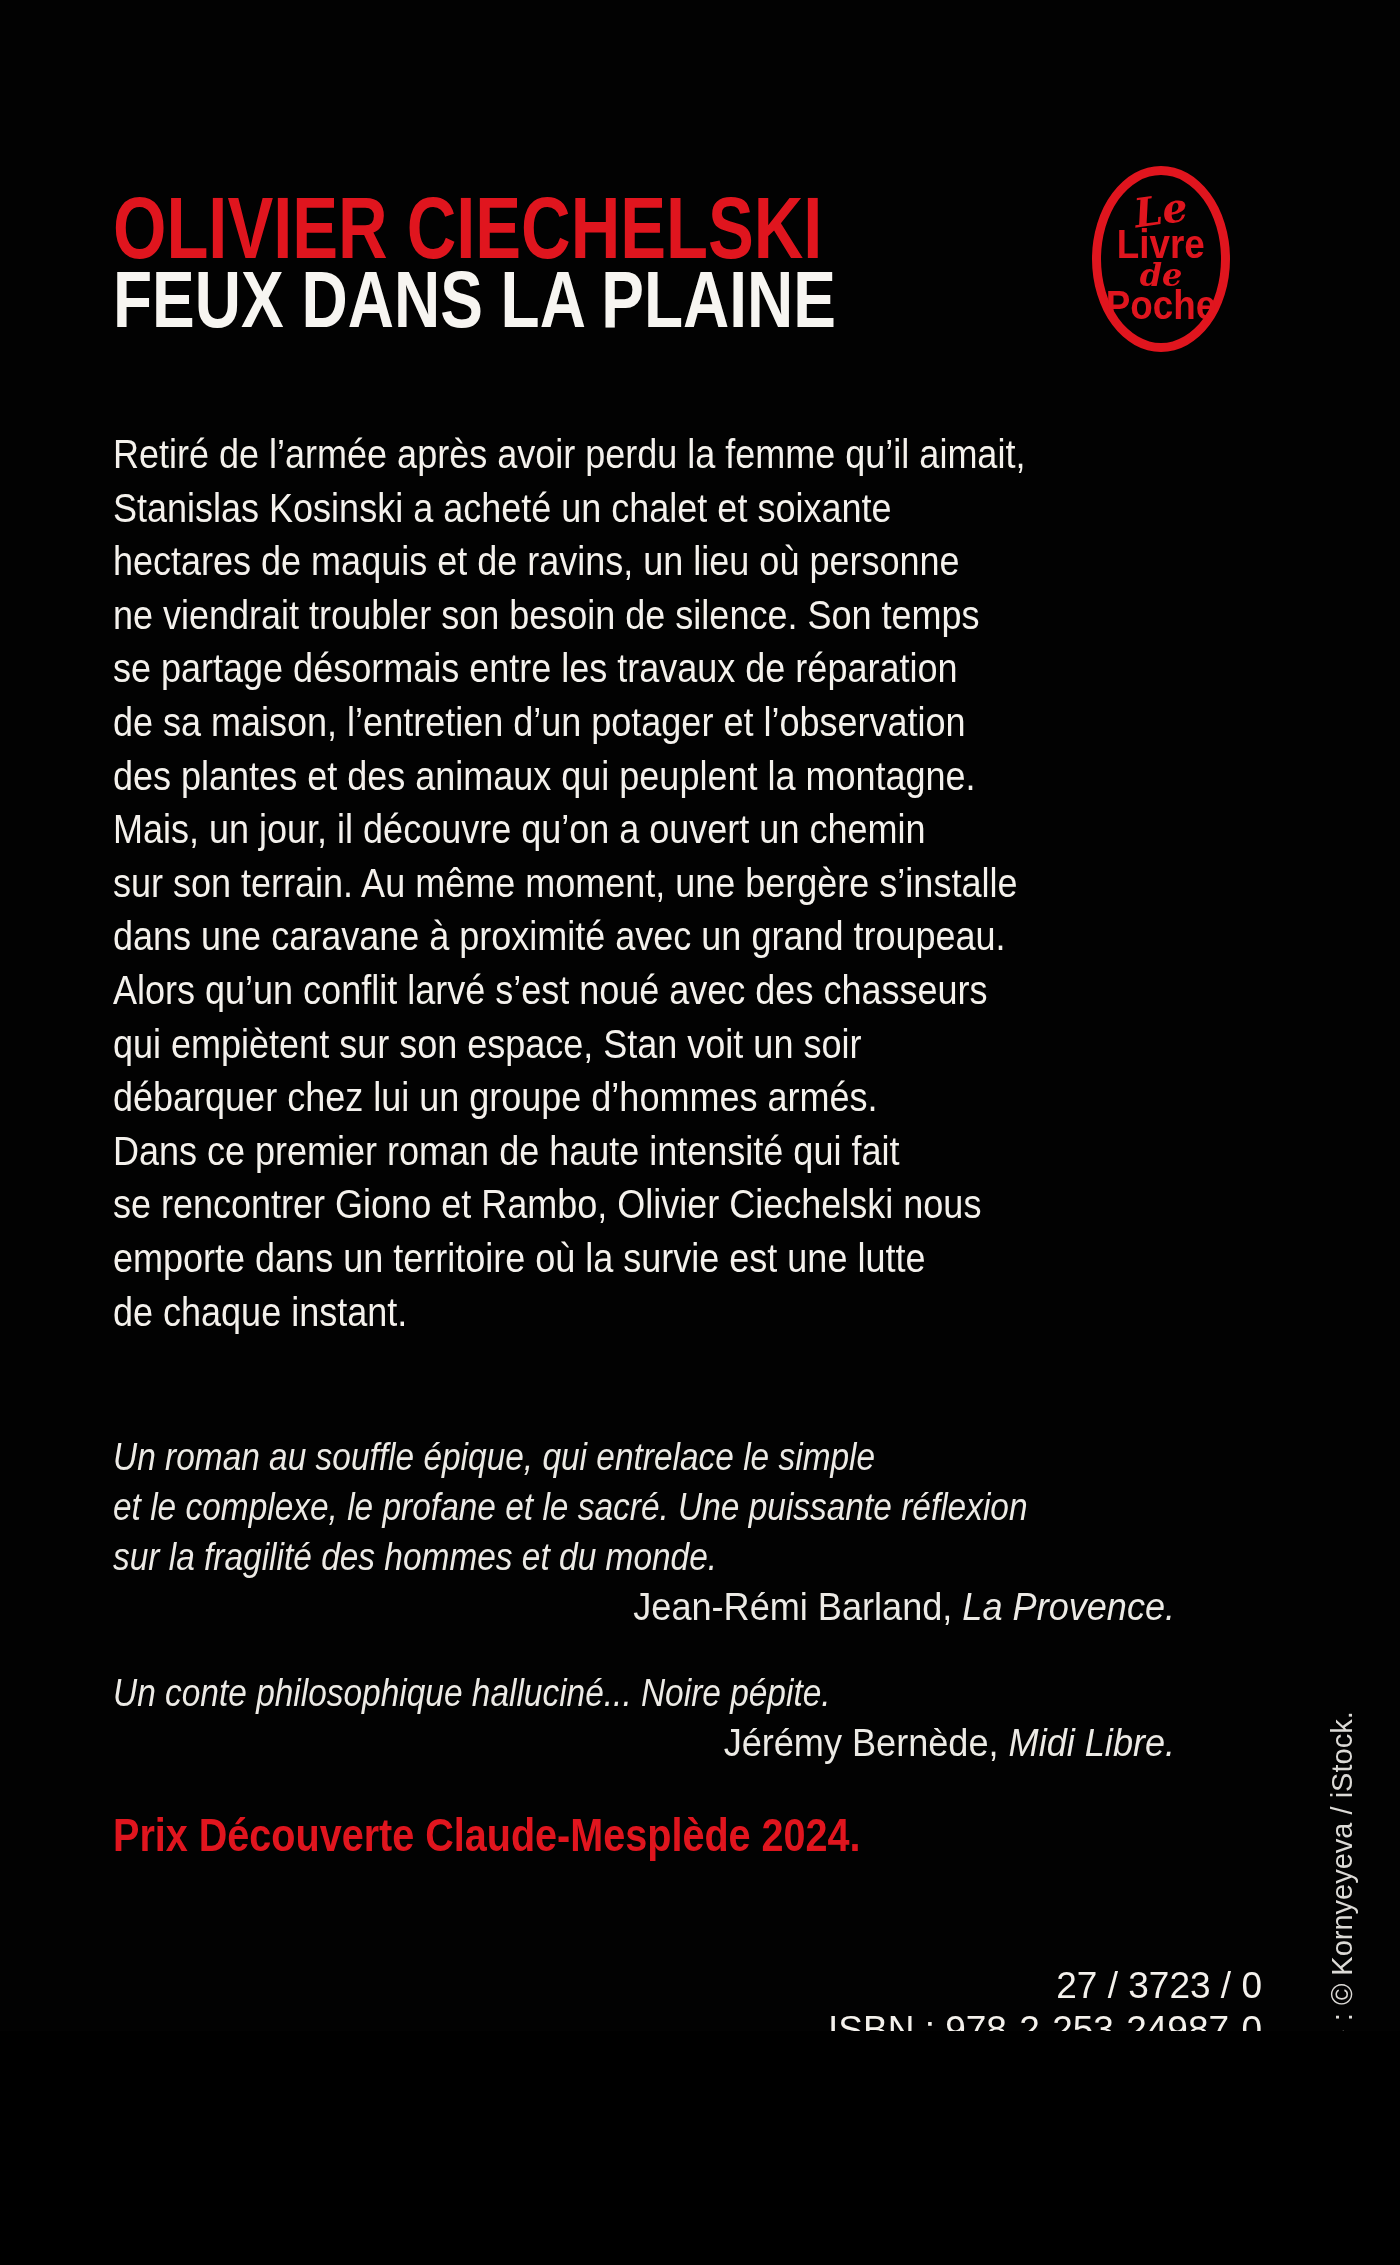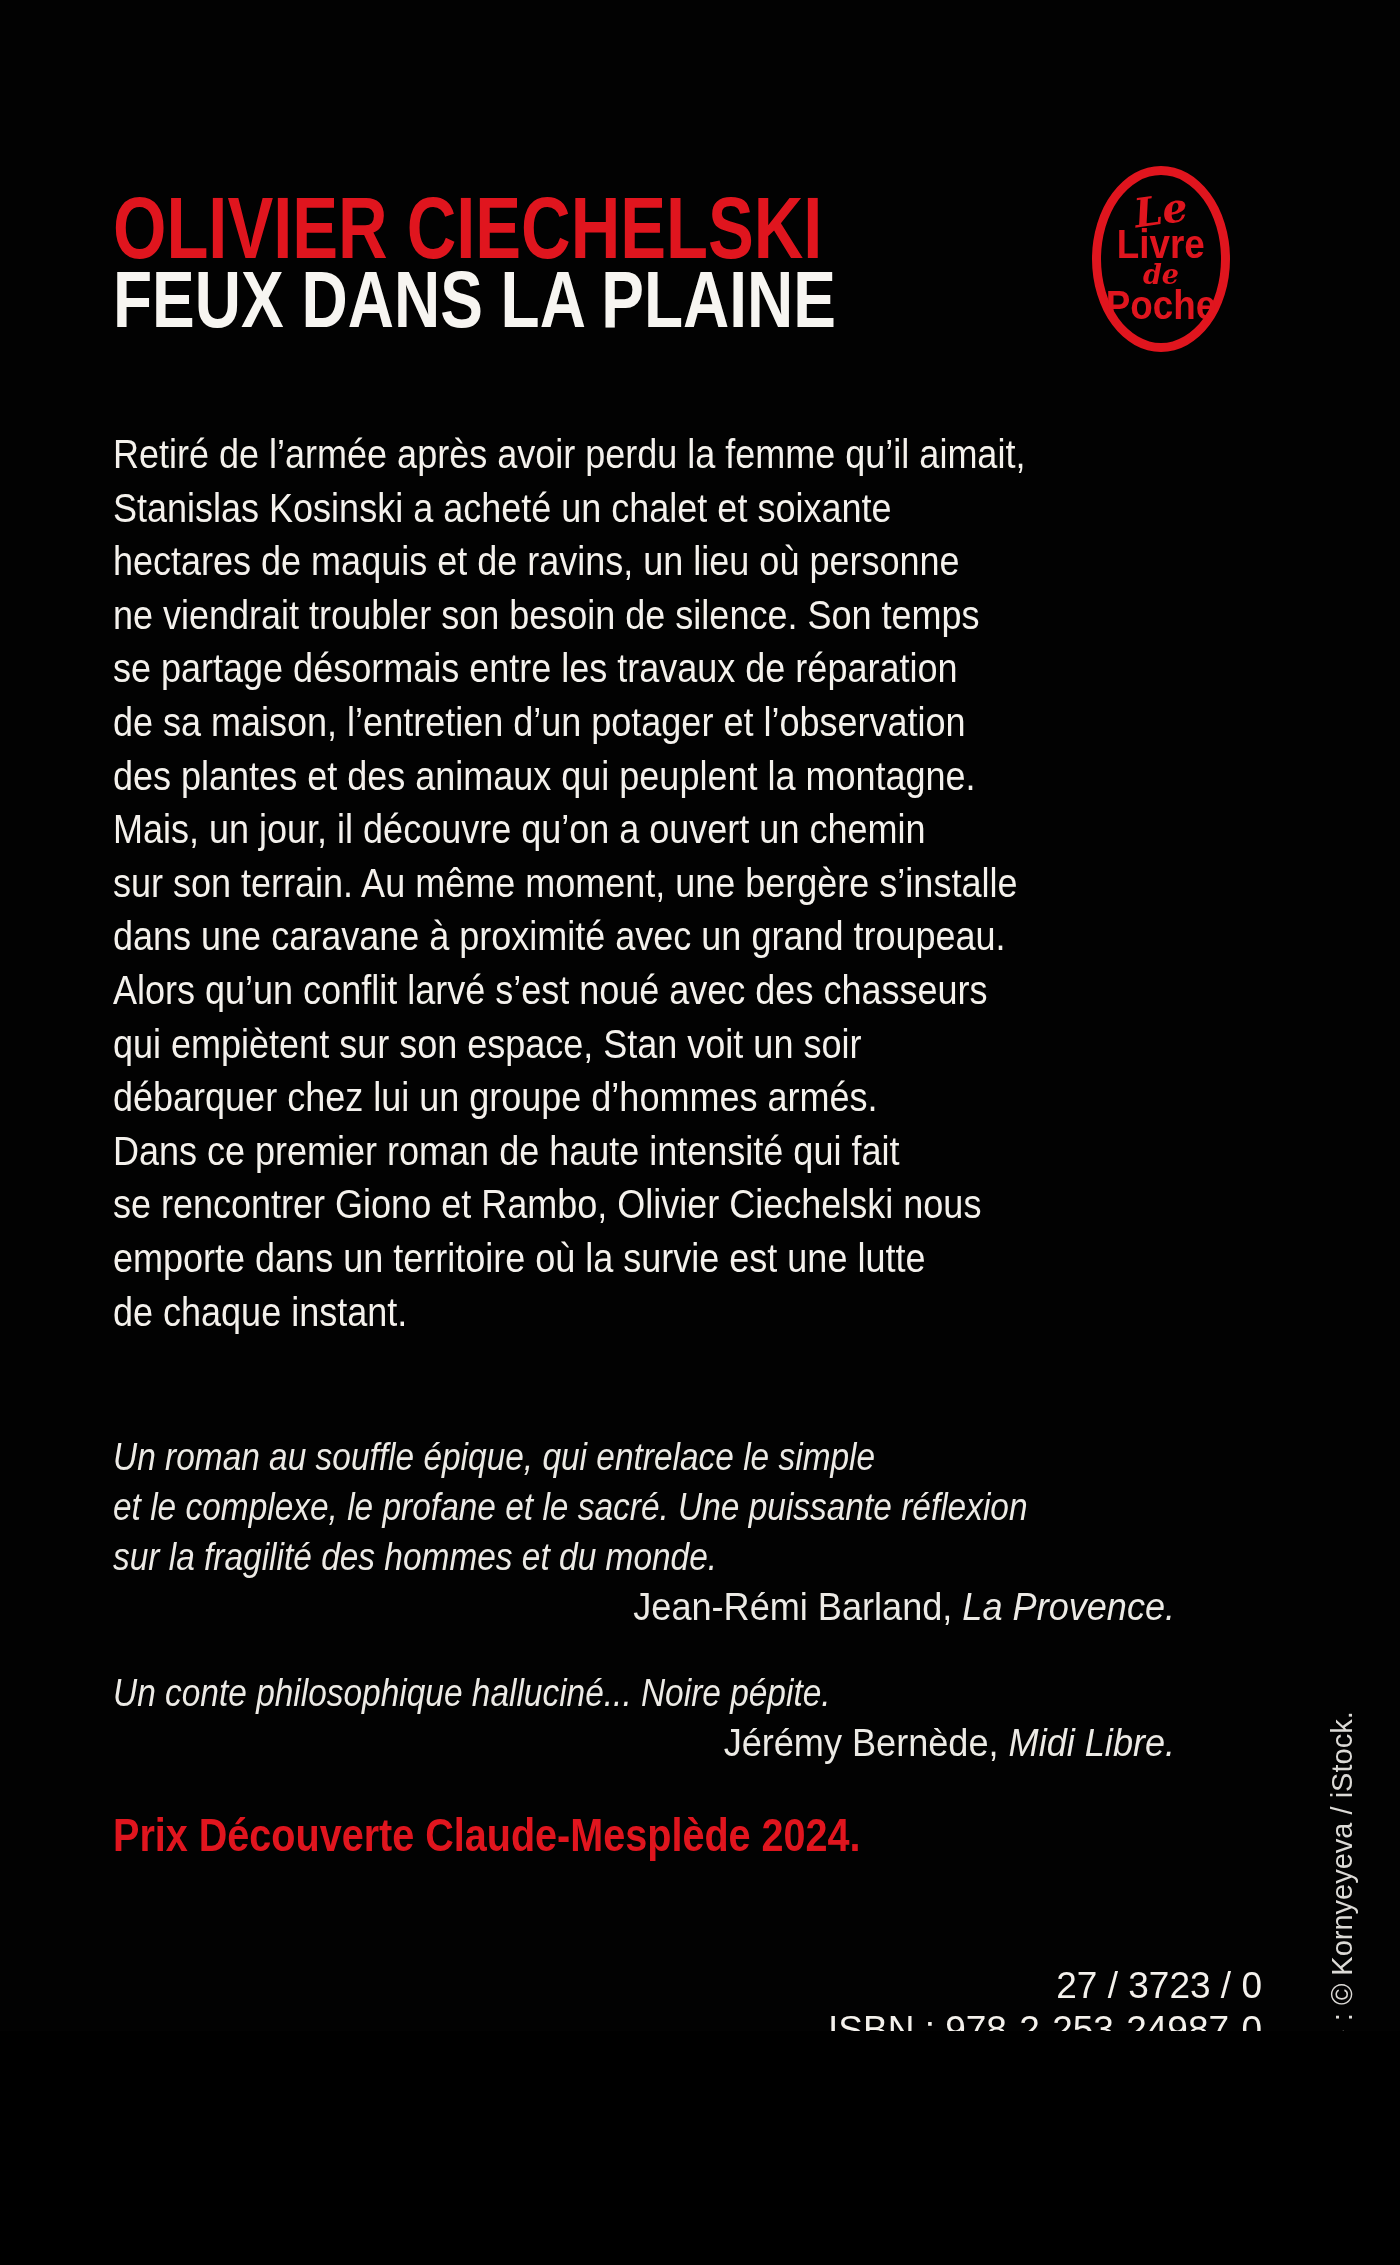--- a/index.html
+++ b/index.html
@@ -29,21 +29,21 @@
   
   .logo{
     left:1092px;top:166px;width:138px;height:186px;
     border:9px solid var(--red);border-radius:50%;
     box-sizing:border-box;
     display:flex;flex-direction:column;align-items:center;justify-content:center;
     color:var(--red);
   }
   .logo .le{font-family:"DejaVu Serif",serif;font-style:italic;font-weight:bold;font-size:40px;line-height:30px;transform:rotate(-8deg);}
   .logo .livre{font-size:40px;line-height:38px;font-weight:bold;letter-spacing:0px;transform:scaleX(0.92);}
-  .logo .de{font-family:"DejaVu Serif",serif;font-style:italic;font-weight:bold;font-size:27px;line-height:24px;}
+  .logo .de{font-family:"DejaVu Serif",serif;font-style:italic;font-weight:bold;font-size:32px;line-height:24px;}
   .logo .poche{font-size:40px;line-height:36px;font-weight:bold;transform:scaleX(0.92);}
   
   .synopsis{
     left:113px;top:428px;
     color:#f4f1ec;
     font-size:40px;line-height:53.6px;
     transform:scaleX(0.90);transform-origin:0 0;
     white-space:nowrap;
   }
   

